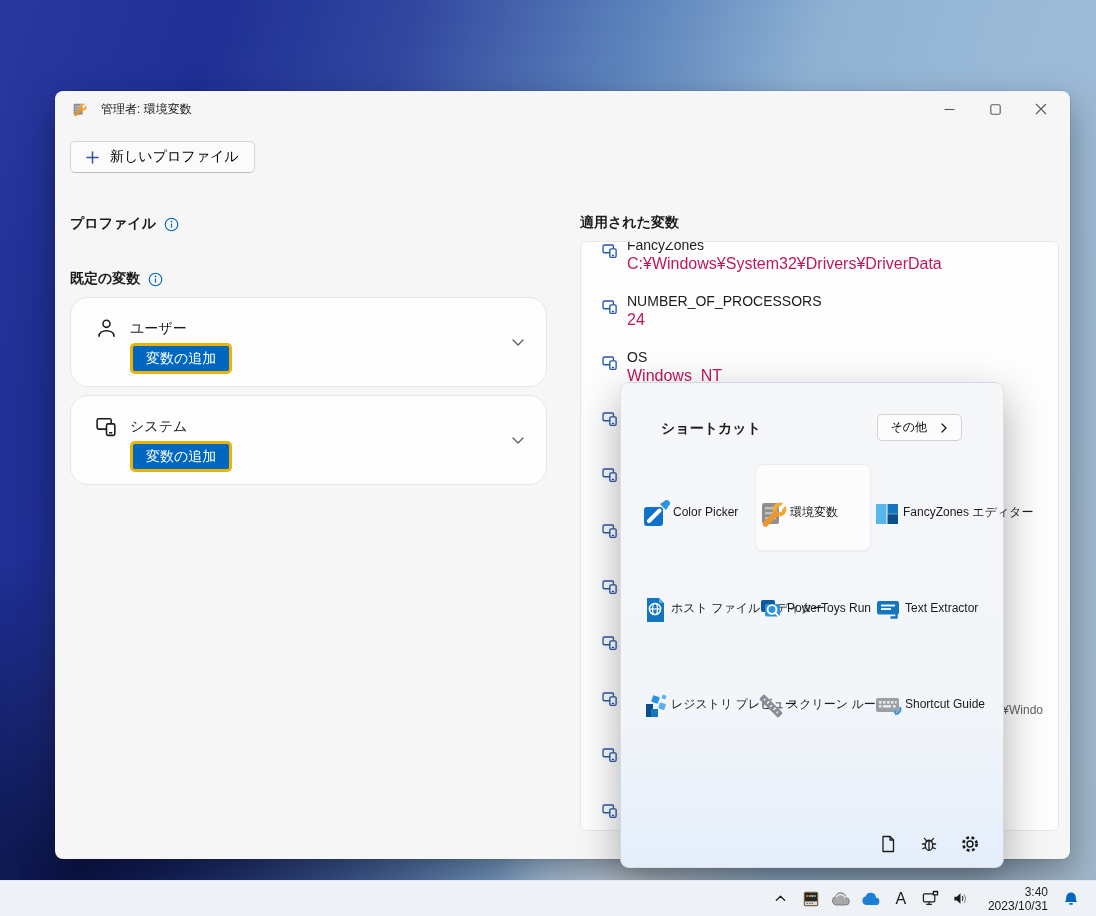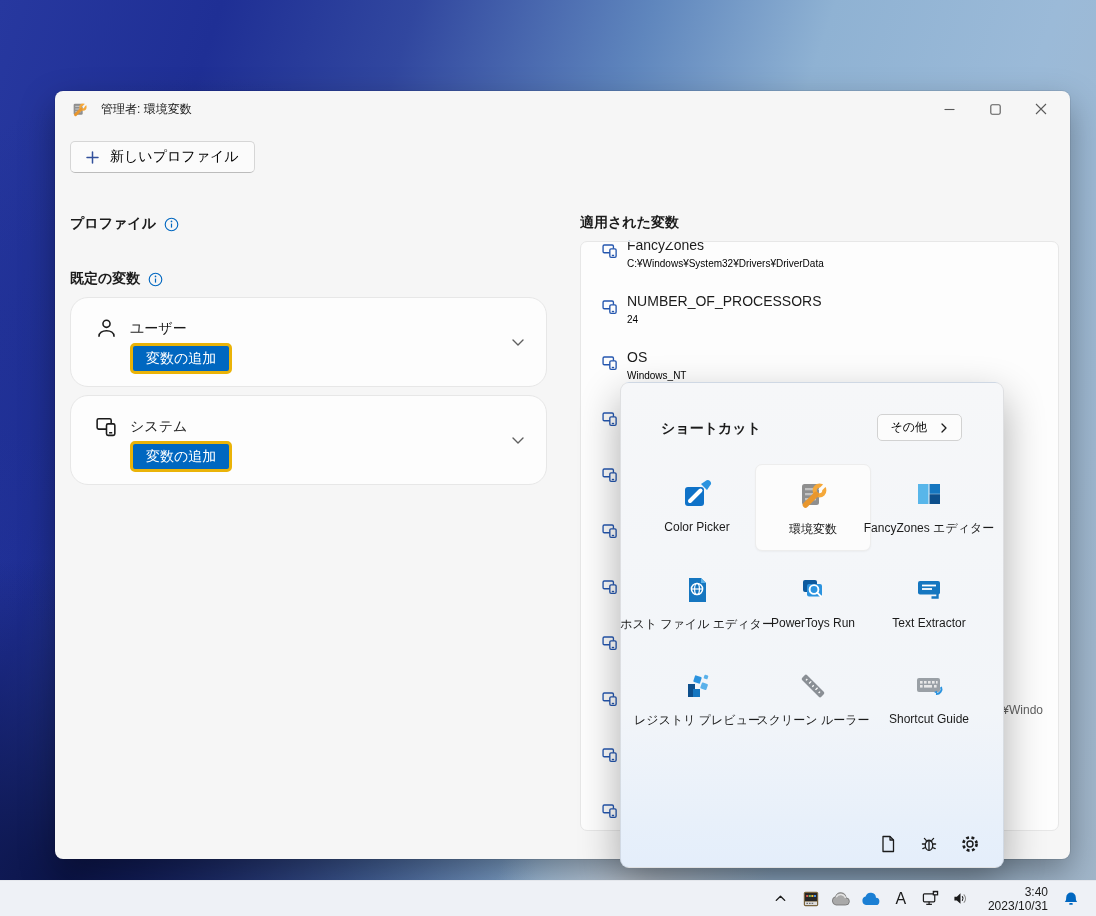--- a/index.html
+++ b/index.html
@@ -52,42 +52,42 @@
   .card .c-chevron { position:absolute; right:20px; top:36px; width:16px; height:16px; }
 
   .list-card {
     position:absolute; left:525px; top:150px; width:479px; height:590px;
     background:#fdfdfd; border:1px solid #e7e7e7; border-radius:7px; overflow:hidden;
   }
   .vrow { position:relative; height:56px; padding:4px 0 0 46px; }
   .vrow:first-child { margin-top:-10px; }
   .vicon { position:absolute; left:20px; top:10px; width:18px; height:18px; }
   .vname { font-size:14px; line-height:19px; color:#1b1b1b; }
-  .vval  { font-size:10px; line-height:17px; color:#000000; }
+  .vval  { font-size:16px; line-height:17px; color:#be185d; }
   .vfrag { position:absolute; left:408px; top:23px; font-size:12px; color:#616161; white-space:nowrap; }
 
   
   .flyout {
     position:absolute; left:620px; top:382px; width:384px; height:486px;
     border-radius:9px; border:1px solid rgba(0,0,0,.09);
     background:linear-gradient(180deg,#f6f7f9 0%,#f2f5f9 68%,#e8f0fa 90%,#e4eefb 100%);
     box-shadow:0 16px 40px rgba(0,0,0,.32);
     z-index:5;
   }
   .fly-title { position:absolute; left:40px; top:37px; font-size:14px; font-weight:700; }
   .btn-more {
     position:absolute; right:41px; top:31px; height:27px; padding:0 12px;
     display:flex; align-items:center; gap:12px;
     background:rgba(253,253,253,.85); border:1px solid #d2d2d2; border-radius:5px; font-size:12px;
   }
   .fly-grid {
     position:absolute; left:18px; top:81px; width:348px;
     display:grid; grid-template-columns:repeat(3,116px); grid-auto-rows:87px; row-gap:9px;
   }
-  .cell { position:relative; display:flex; flex-direction:column; align-items:center; border-radius:7px; }
+  .cell { position:relative; display:flex; flex-direction:row; align-items:center; border-radius:7px; }
   .cell.selected { background:#fcfcfc; border:1px solid #ededed; box-shadow:0 1px 2px rgba(0,0,0,.04);text-align:right; }
   .cell .sicon { margin-top:13px; width:34px; height:34px; display:flex; align-items:center; justify-content:center; }
   .cell .slabel { margin-top:9px; font-size:12px; color:#1b1b1b; white-space:nowrap; }
   .fly-footer {
     position:absolute; left:0; right:0; bottom:0; height:47px;
     display:flex; align-items:center; justify-content:flex-end; gap:21px; padding-right:23px;
   }
   .f-ic { width:20px; height:20px; display:flex; }
 
   

